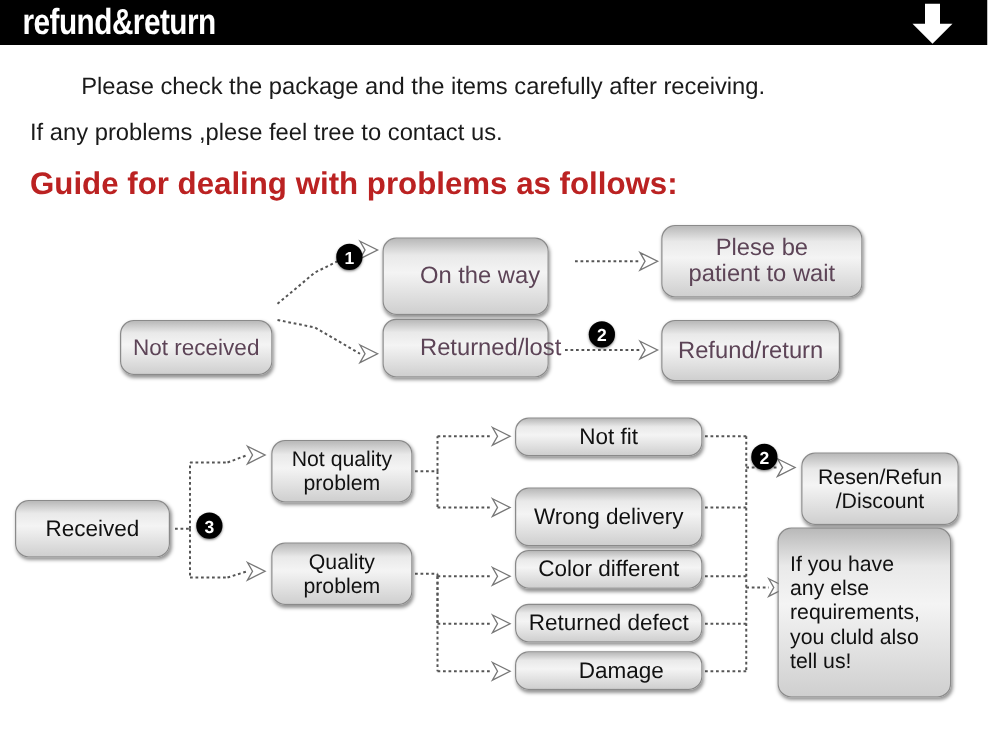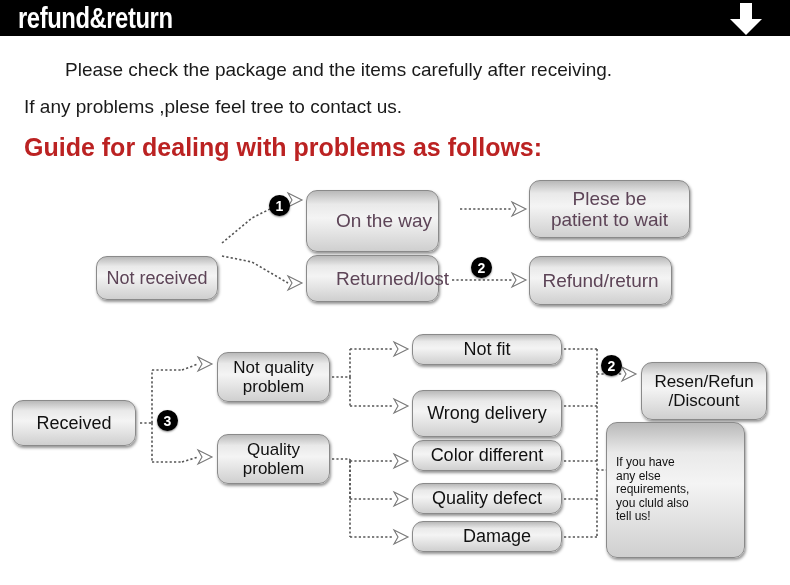--- a/index.html
+++ b/index.html
@@ -167,30 +167,30 @@
     <div class="node dark" style="left: 412px; top: 334px; width: 150px; height: 31px; font-size: 18px;">
       <span style="white-space: pre-line;">Not fit</span>
     </div>
     <div class="node dark" style="left: 412px; top: 390px; width: 150px; height: 47px; font-size: 18px;">
       <span style="white-space: pre-line;">Wrong delivery</span>
     </div>
     <div class="node dark" style="left: 412px; top: 440px; width: 150px; height: 31px; font-size: 18px;">
       <span style="white-space: pre-line;">Color different</span>
     </div>
     <div class="node dark" style="left: 412px; top: 483px; width: 150px; height: 31px; font-size: 18px;">
-      <span style="white-space: pre-line;">Quality defect</span>
+      <span style="white-space: pre-line;">Returned defect</span>
     </div>
     <div class="node dark" style="left: 412px; top: 521px; width: 150px; height: 31px; font-size: 18px; padding-left: 20px;">
       <span style="white-space: pre-line;">Damage</span>
     </div>
     <div class="node dark" style="left: 641px; top: 345px; width: 126px; height: 58px; font-size: 17px; margin-top: 17px;">
       <span style="white-space: pre-line;">Resen/Refun
 /Discount</span>
     </div>
-    <div class="node dark left-align" style="left: 606px; top: 422px; width: 139px; height: 136px; font-size: 12px;">
+    <div class="node dark left-align" style="left: 622px; top: 422px; width: 139px; height: 136px; font-size: 17px;">
       <span style="white-space: pre-line;">If you have
 any else
 requirements,
 you cluld also
 tell us!</span>
     </div>
     <div class="badge" style="left: 157px; top: 410px;">3</div>
     <div class="badge" style="left: 601px; top: 355px;">2</div>
   </div>
 

